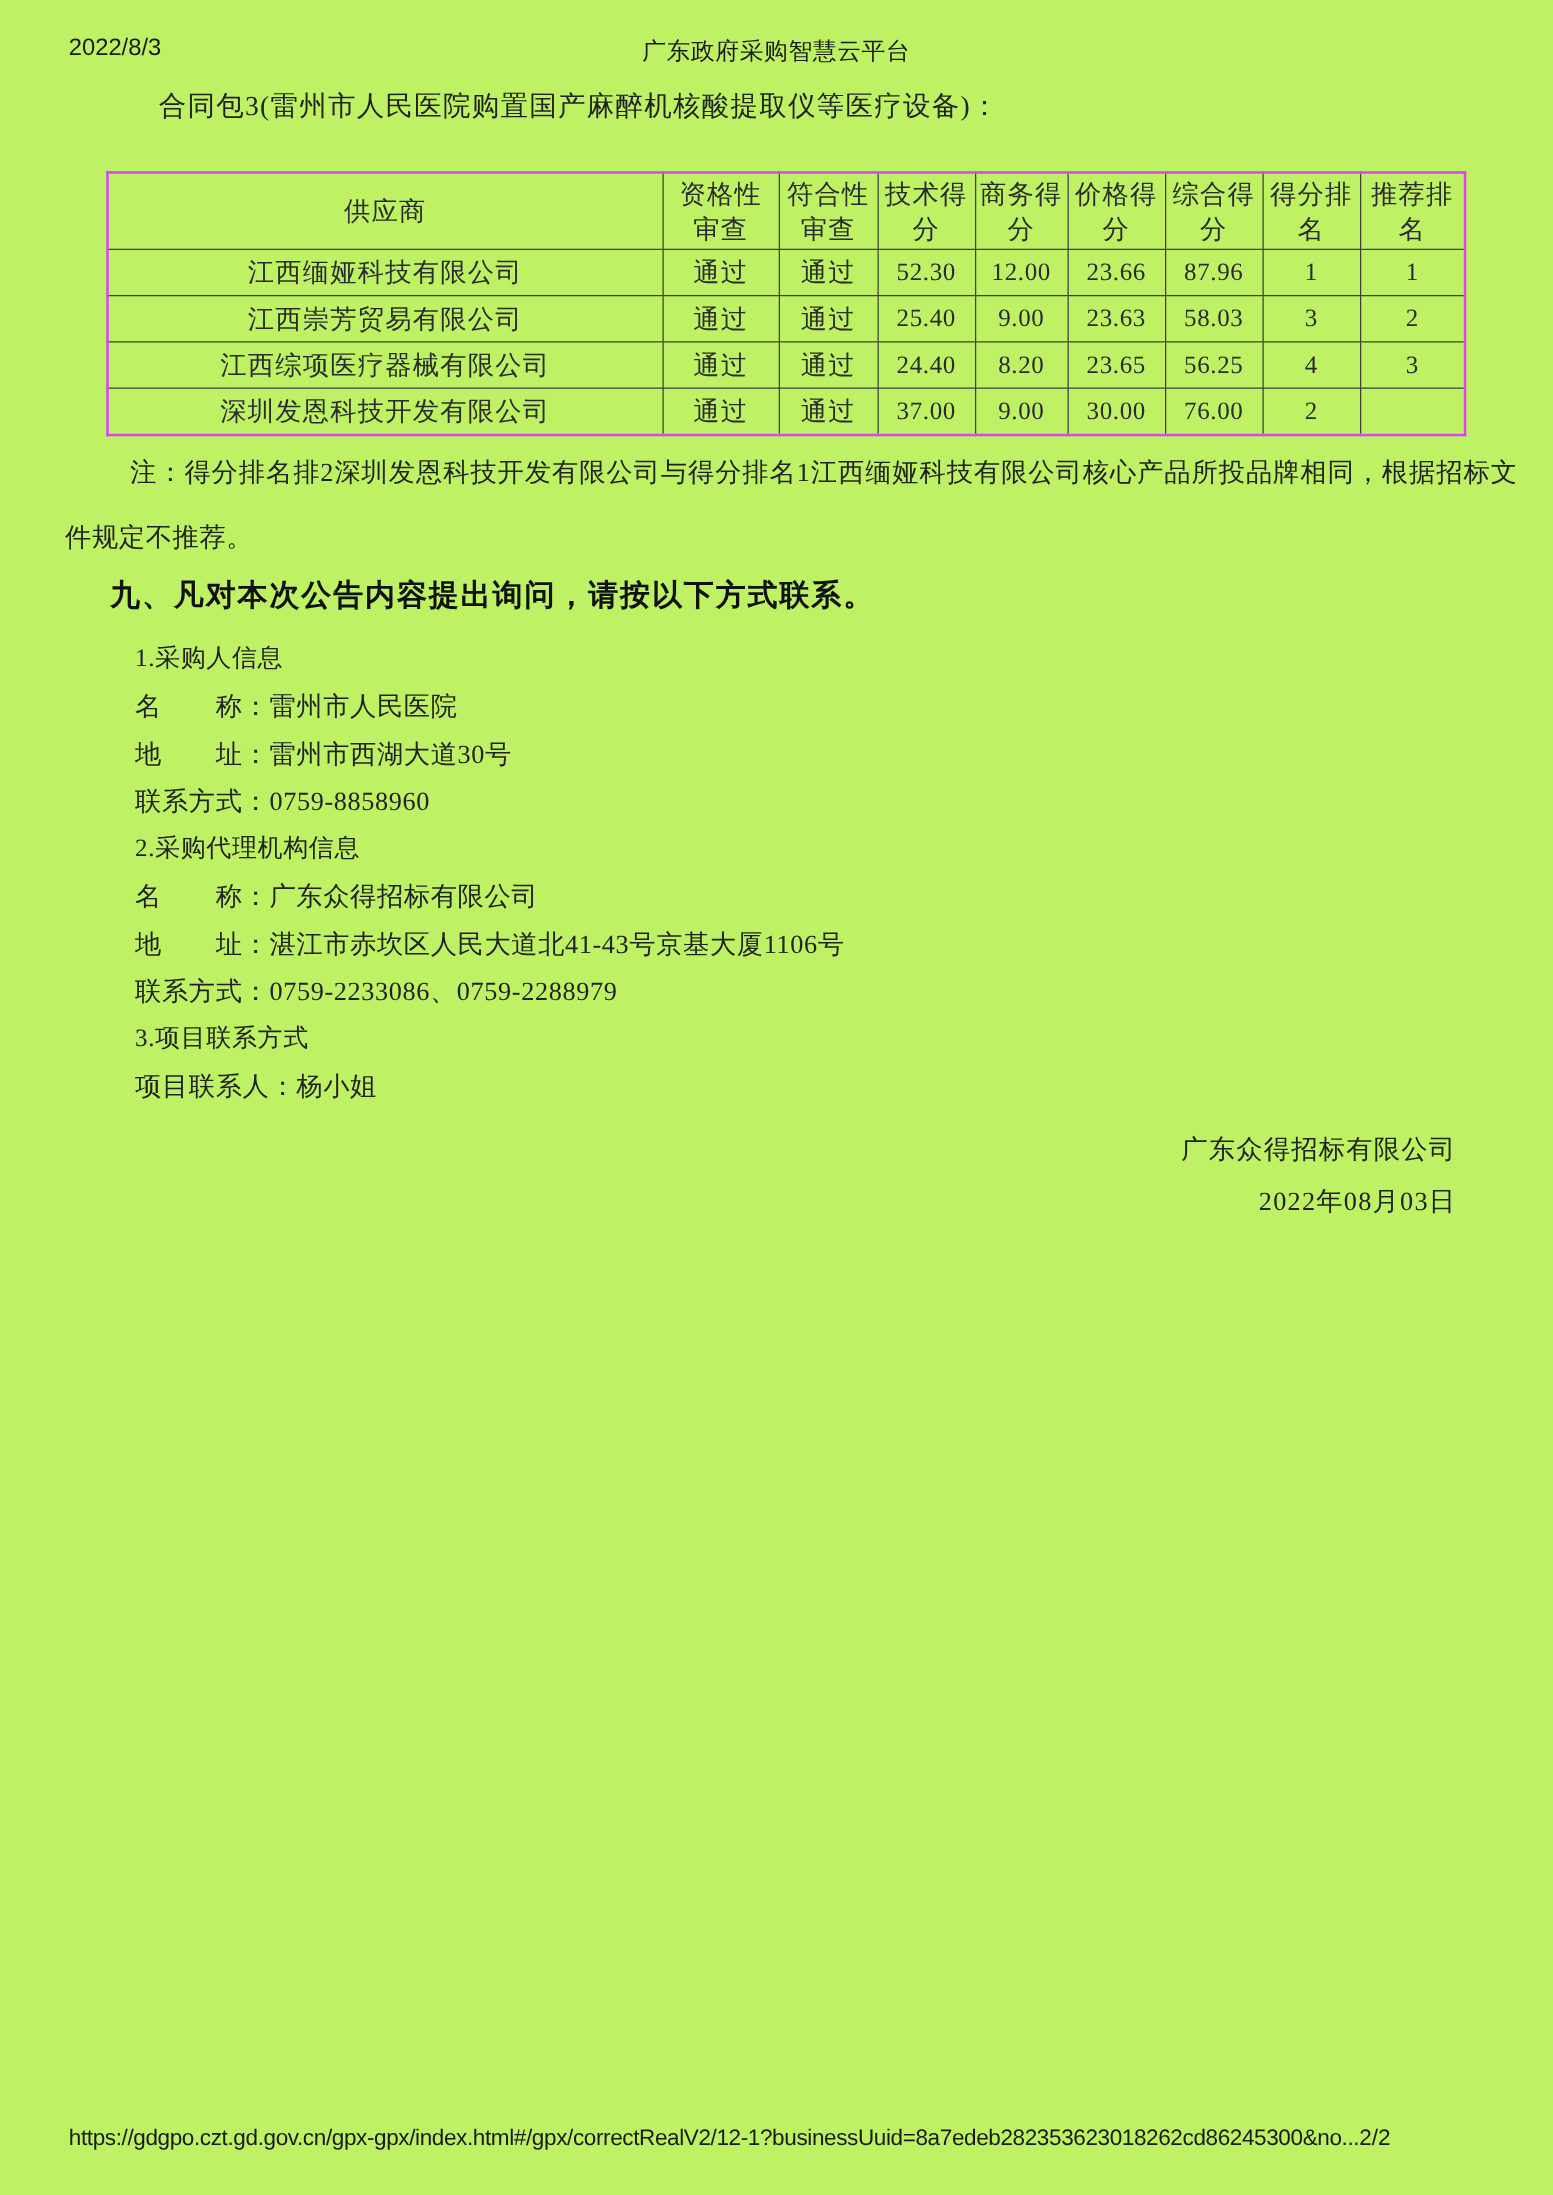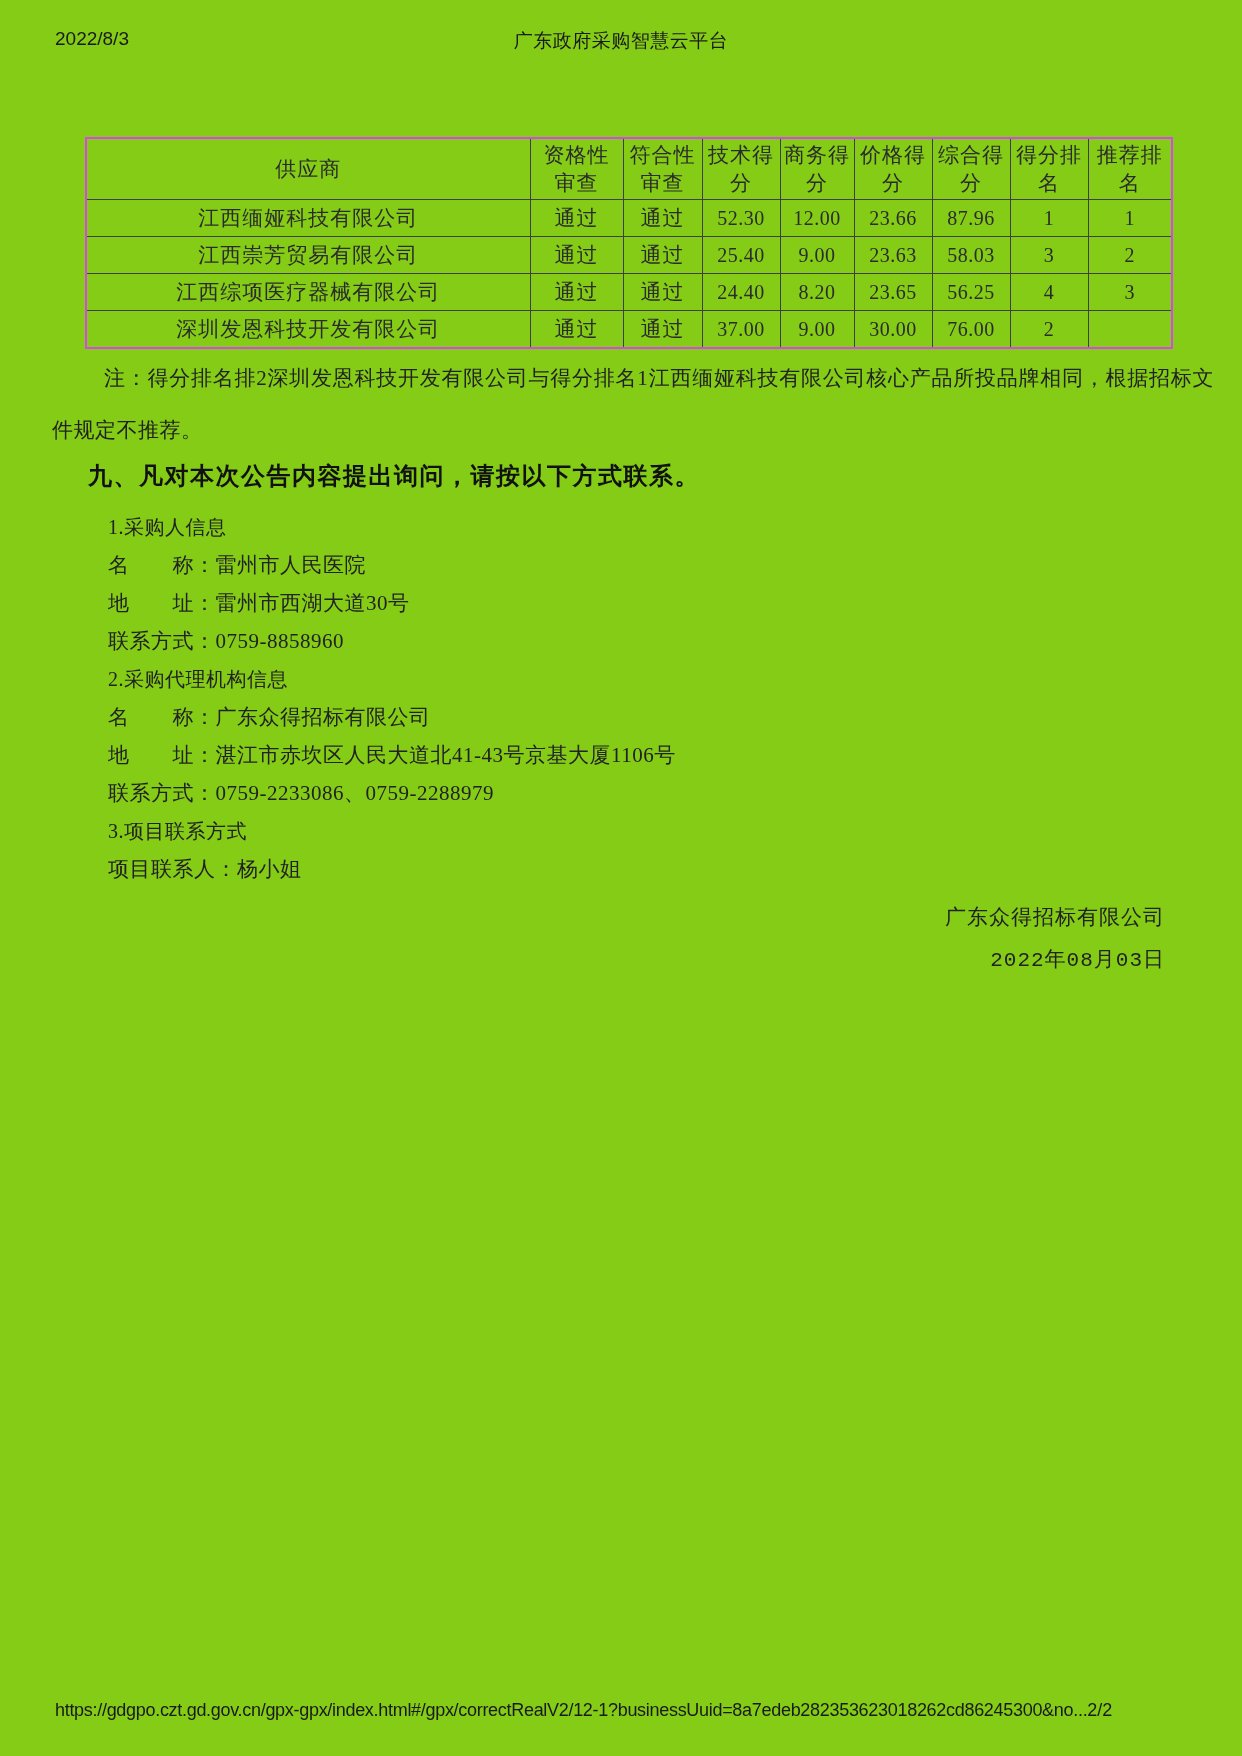--- a/index.html
+++ b/index.html
@@ -1,20 +1,20 @@
 <!DOCTYPE html>
 <html><head>
 <meta charset="utf-8">
 <style>
   html, body { margin:0; padding:0; background:#ffffff; }
   .page {
     position:relative;
     width:1242px; height:1756px;
     margin:0 auto;
-    background:#84cc16;
+    background:#bef264;
     font-family:"Liberation Serif","DejaVu Serif",serif;
     color:#222222;
     overflow:hidden;
   }
   .hdr-date {
     position:absolute; left:55px; top:28px;
     font-family:"Liberation Sans","DejaVu Sans",sans-serif;
     font-size:19px; color:#1a1a1a;
   }
   .hdr-title {
@@ -58,38 +58,39 @@
   }
   .contacts {
     position:absolute; left:108px; top:508px;
     font-size:20px; line-height:38px;
     letter-spacing:0.5px; color:#222;
   }
   .contact-line { font-size:21px; }
   .signature {
     position:absolute; right:77px; top:898px;
     text-align:right; font-size:21px; line-height:42px;
-    letter-spacing:1px; color:#222;font-family:Liberation Mono, monospace;
+    letter-spacing:1px; color:#222;
   }
   .footer {
     position:absolute; left:55px; right:46px; top:1700px;
     display:flex; justify-content:flex-start; align-items:baseline;
     font-family:"Liberation Sans","DejaVu Sans",sans-serif;
     font-size:18px; color:#1a1a1a;
   }
   .footer .url { letter-spacing:-0.3px; }
 </style>
 </head>
 <body>
 
 <div class="page">
 
   <div class="hdr-date">2022/8/3</div>
   <div class="hdr-title">广东政府采购智慧云平台</div>
 
+  <div class="pkg-title">合同包3(雷州市人民医院购置国产麻醉机核酸提取仪等医疗设备)：</div>
 
   <table class="score-table">
     <colgroup>
       <col style="width:444px">
         <col style="width:93px">
         <col style="width:79px">
       <col style="width:78px">
         <col style="width:74px">
         <col style="width:78px">
       <col style="width:78px">

